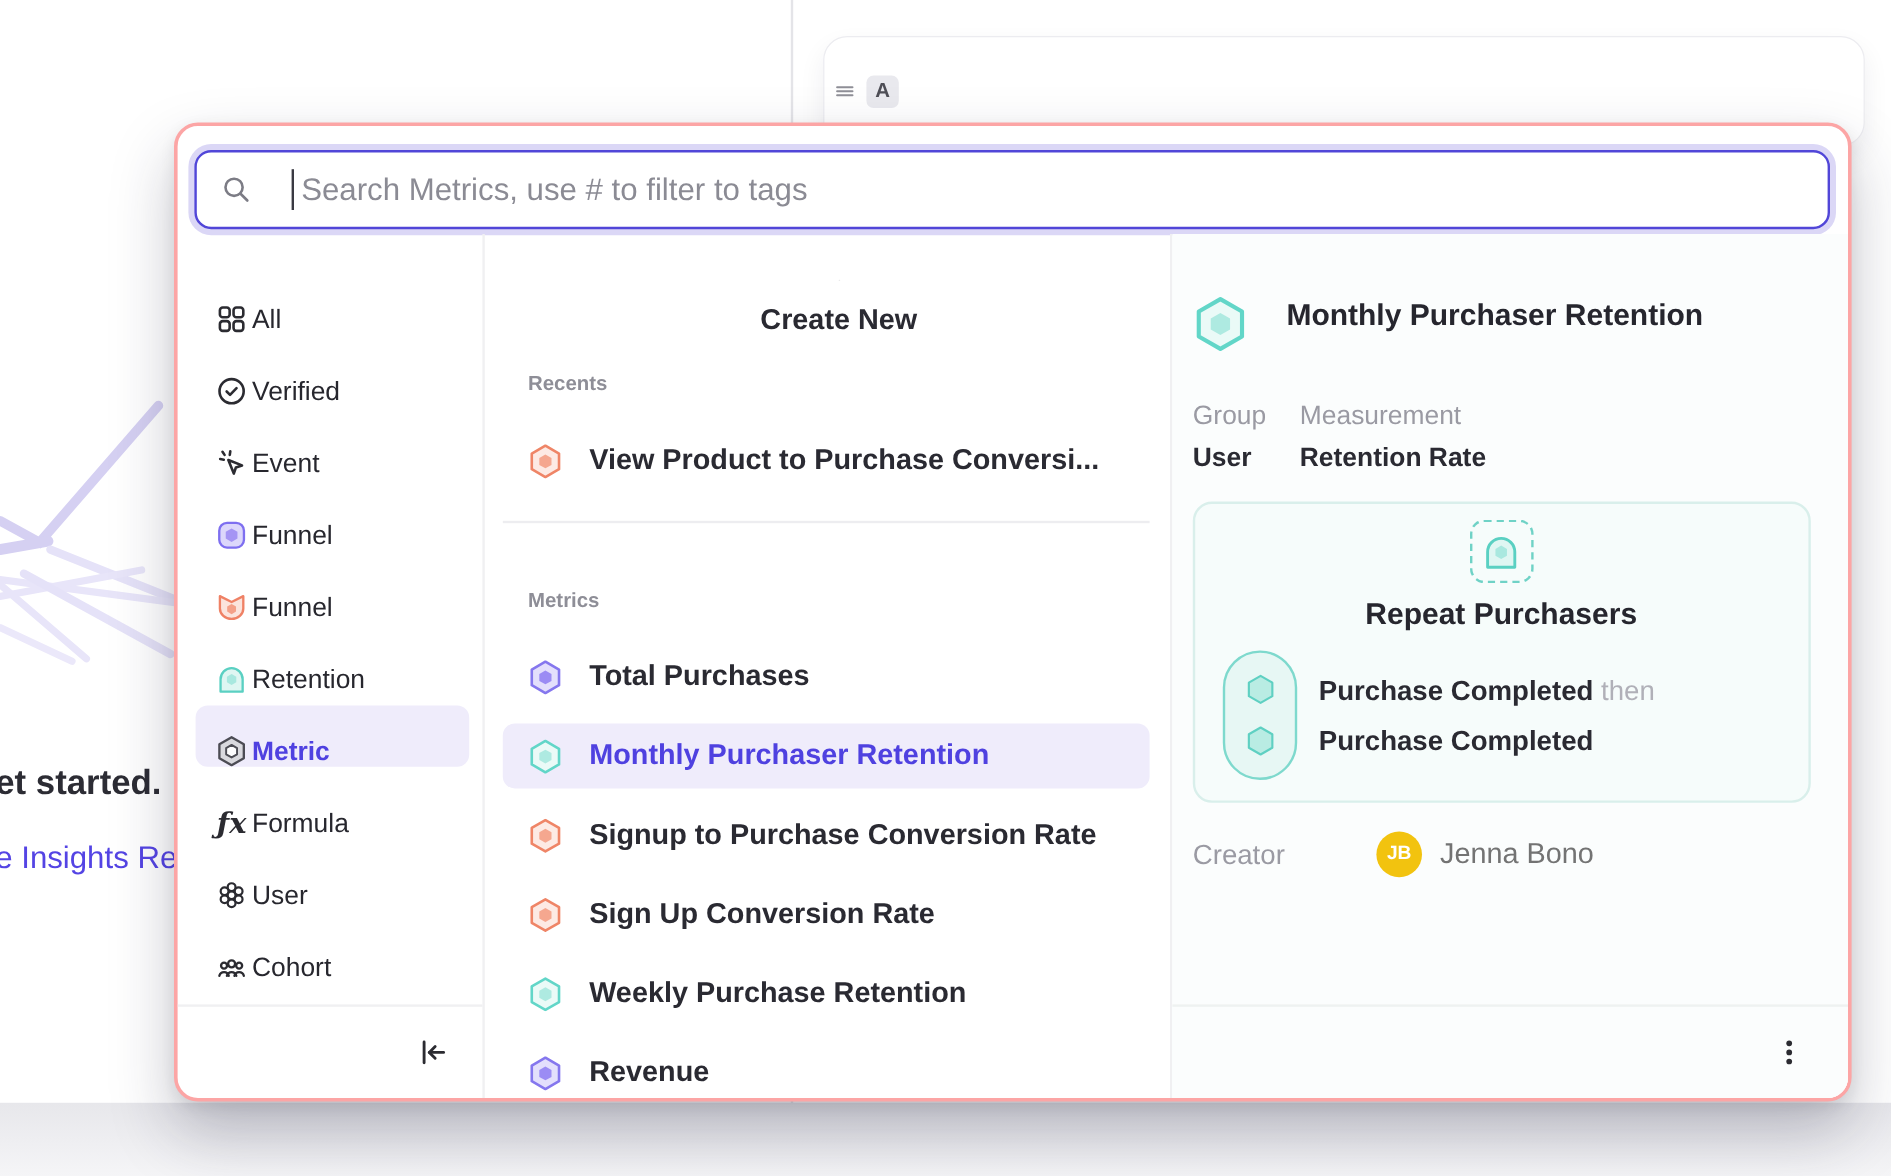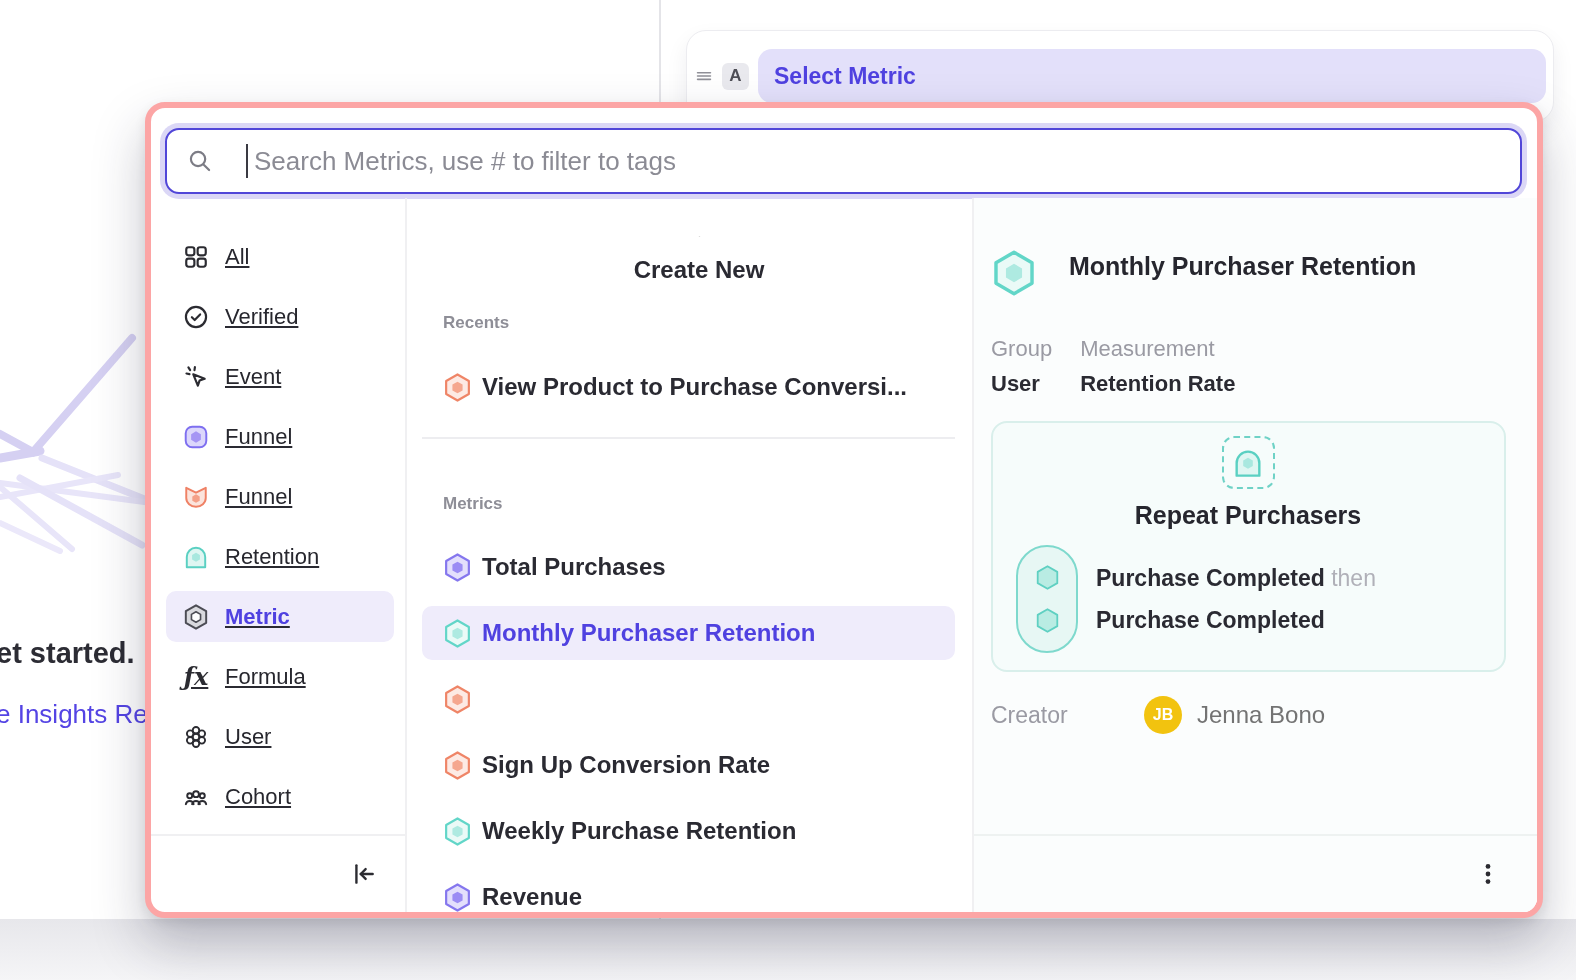--- a/index.html
+++ b/index.html
@@ -19,55 +19,55 @@
     border:1.5px solid #ececf0;border-radius:20px;box-shadow:0 10px 22px rgba(30,30,50,.07);
     display:flex;align-items:center;padding:0 7px 0 6px;box-sizing:border-box;}
   .grip{width:22px;height:22px;flex:0 0 auto;}
   .badge-a{width:27px;height:27px;margin-left:7px;border-radius:6px;background:#e9e9ee;color:#4e4e56;
     font-size:17px;font-weight:700;display:grid;place-items:center;flex:0 0 auto;}
   .select-pill{flex:1;height:54px;margin-left:9px;border-radius:14px;background:#e3e0fa;
     display:flex;align-items:center;padding-left:16px;font-size:23px;font-weight:600;color:#4f41e0;cursor:pointer;}
 
   
   .modal{position:absolute;left:145px;top:102px;width:1398px;height:816px;background:#fff;
-    border:6px solid #fca5a5;border-radius:20px;box-sizing:border-box;overflow:hidden;
+    border:3px solid #fca5a5;border-radius:20px;box-sizing:border-box;overflow:hidden;
     box-shadow:0 26px 52px rgba(35,35,60,.26),0 4px 12px rgba(0,0,0,.08);
     display:flex;flex-direction:column;}
   .search-wrap{height:90px;flex:0 0 auto;padding:20px 15px 0 14px;box-sizing:border-box;}
   .search-box{height:66px;border:2.5px solid #5146d8;border-radius:14px;box-shadow:0 0 0 5px #dbd7f6;
     display:flex;align-items:center;padding-left:20px;box-sizing:border-box;background:#fff;}
   .search-box svg{flex:0 0 auto;}
   .caret{width:2px;height:34px;background:#3a3a42;margin-left:33px;flex:0 0 auto;animation:blink 1.1s steps(1) infinite;}
   @keyframes blink{50%{opacity:0;}}
   .search-input{flex:1;border:none;outline:none;background:transparent;margin-left:4px;
     font-family:inherit;font-size:26px;color:#2c2c34;}
   .search-input::placeholder{color:#8b8b94;opacity:1;}
 
   .cols{flex:1;display:flex;min-height:0;}
 
   
   .col-left{width:256px;flex:0 0 auto;border-right:2px solid #f0f0f2;position:relative;
     padding-top:33px;box-sizing:border-box;}
-  .side-item{height:51px;margin:0 11px 9px 15px;border-radius:10px;display:flex;align-items:center;
-    padding-left:17px;gap:16px;cursor:pointer;text-decoration:underline;}
+  .side-item{height:51px;margin:0 11px 9px 15px;border-radius:10px;display:flex;align-items:flex-end;
+    padding-left:17px;gap:4px;cursor:pointer;}
   .side-item .slabel{font-size:22px;font-weight:500;color:#27272e;}
   .side-item.sel{background:#efecfb;}
   .side-item.sel .slabel{color:#4f41e0;font-weight:600;}
   .fx-glyph{font-family:"DejaVu Serif","Liberation Serif",serif;font-style:italic;font-size:24px;
     font-weight:600;color:#2b2b31;line-height:26px;width:26px;text-align:center;}
   .col-footer{position:absolute;bottom:0;left:0;right:0;height:78px;border-top:2px solid #f0f0f2;
     display:flex;align-items:center;justify-content:flex-end;box-sizing:border-box;}
   .col-footer.left{padding-right:28px;}
 
   
   .col-mid{flex:1;border-right:2px solid #f0f0f2;padding:38px 17px 0 15px;box-sizing:border-box;overflow:hidden;}
   .create-row{height:48px;display:flex;align-items:center;gap:19px;padding-left:21px;
     font-size:24px;font-weight:700;color:#2a2a32;border-radius:10px;cursor:pointer;flex-direction:column;}
   .sec-label{margin:29px 0 0 21px;font-size:17px;font-weight:700;color:#8e8e97;}
-  .m-item{height:54px;margin-top:12px;display:flex;align-items:center;gap:10px;padding-left:21px;
+  .m-item{height:54px;margin-top:12px;display:flex;align-items:center;gap:22px;padding-left:21px;
     border-radius:10px;font-size:24px;font-weight:600;color:#2a2a32;white-space:nowrap;cursor:pointer;}
   .m-item.recent{margin-top:27px;}
   .m-item.first{margin-top:26px;}
   .m-item.sel{background:#efecfb;color:#4f41e0;}
   .mid-divider{height:2px;background:#ededf0;margin-top:23px;}
   .sec-label.metrics{margin-top:55px;}
 
   
   .col-right{width:563px;flex:0 0 auto;background:#fbfdfd;position:relative;
     padding:52px 24px 0 17px;box-sizing:border-box;}
@@ -226,23 +226,20 @@
   <div class="bg-head">et started.</div>
   <div class="bg-link">e Insights Re</div>
 
   <div class="bottom-strip"></div>
 
   <div class="row-card">
     <svg class="grip">
         <use href="#gripic"></use>
       </svg>
     <span class="badge-a">A</span>
-    <div class="select-pill">
-      <span>Select Metric</span>
-    </div>
   </div>
 
   <div class="modal">
 
     <div class="search-wrap">
       <div class="search-box">
         <svg width="26" height="26">
             <use href="#searchic"></use>
           </svg>
         <span class="caret"></span>
@@ -348,20 +345,21 @@
         <div class="m-item sel">
           <svg class="hx teal" width="29" height="29">
               <use href="#hexpair"></use>
             </svg>
           <span>Monthly Purchaser Retention</span>
         </div>
         <div class="m-item">
           <svg class="hx salmon" width="29" height="29">
               <use href="#hexpair"></use>
             </svg>
+          <span>Signup to Purchase Conversion Rate</span>
         </div>
         <div class="m-item">
           <svg class="hx salmon" width="29" height="29">
               <use href="#hexpair"></use>
             </svg>
           <span>Sign Up Conversion Rate</span>
         </div>
         <div class="m-item">
           <svg class="hx teal" width="29" height="29">
               <use href="#hexpair"></use>

